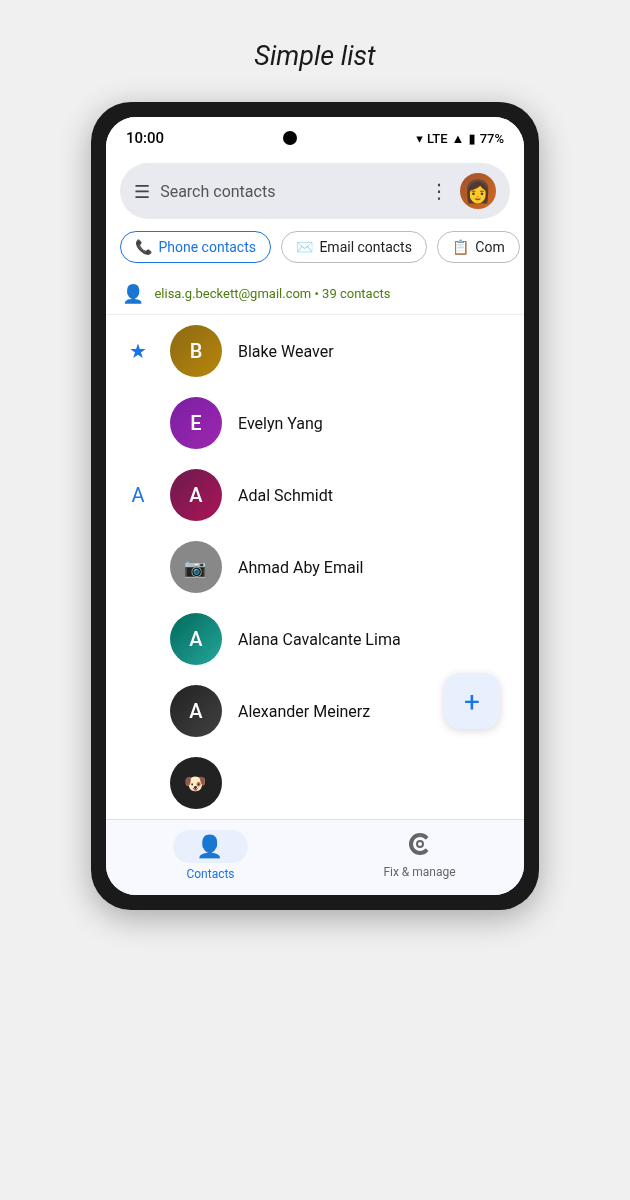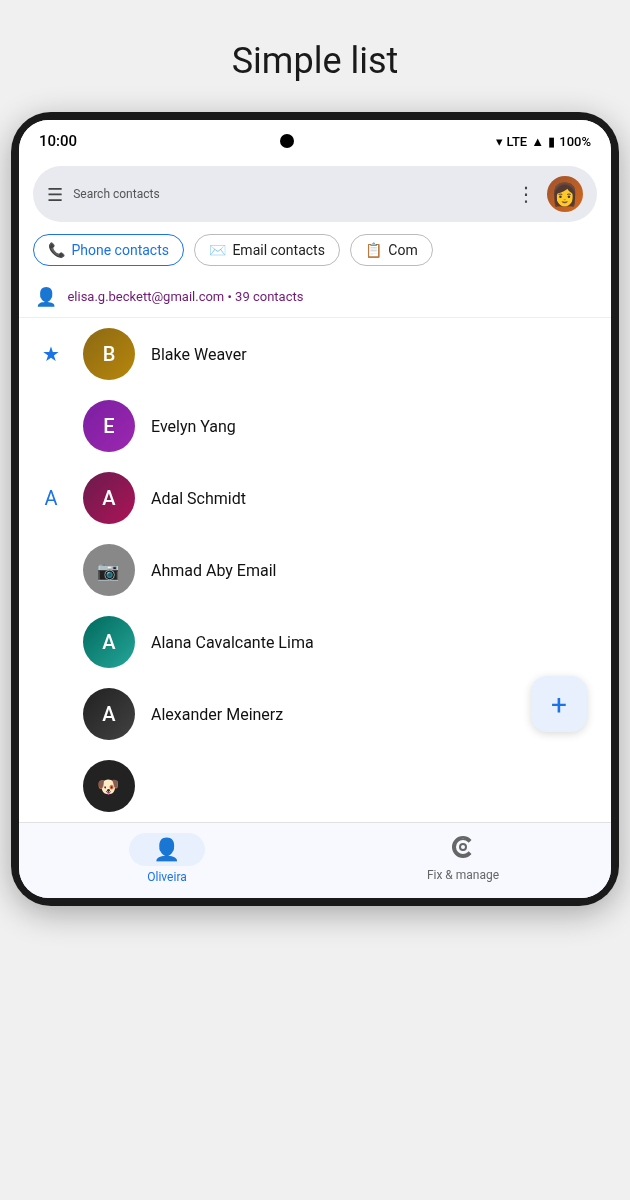--- a/index.html
+++ b/index.html
@@ -6,30 +6,31 @@
     body {
       background: #f0f0f0;
       font-family: 'Roboto', Arial, sans-serif;
       display: flex;
       flex-direction: column;
       align-items: center;
       min-height: 1200px;
       width: 630px;
     }
     .page-title {
-      font-size: 36px;
+      font-size: 27px;
       font-weight: 400;
       color: #1a1a1a;
       margin: 40px 0 30px;
+      font-style: italic;
     }
     .phone-frame {
-      width: 608px;
+      width: 448px;
       background: #1a1a1a;
       border-radius: 40px;
-      padding: 8px;
+      padding: 15px;
       box-shadow: 0 8px 32px rgba(0,0,0,0.3);
       position: relative;
     }
     .phone-screen {
       background: #ffffff;
       border-radius: 30px;
       overflow: hidden;
       position: relative;
     }
     
@@ -64,21 +65,21 @@
       margin: 8px 14px 12px;
       background: #e8eaf0;
       border-radius: 28px;
       display: flex;
       align-items: center;
       padding: 10px 14px;
       gap: 10px;
     }
     .search-placeholder {
       flex: 1;
-      font-size: 12px;
+      font-size: 16px;
       color: #555;
     }
     .hamburger-icon { font-size: 18px; color: #444; }
     .more-icon { font-size: 20px; color: #444; letter-spacing: 1px; }
     .avatar-circle {
       width: 36px;
       height: 36px;
       border-radius: 50%;
       background: linear-gradient(135deg, #a0522d, #d2691e);
       overflow: hidden;
@@ -111,21 +112,21 @@
     }
     
     .account-info {
       display: flex;
       align-items: center;
       gap: 10px;
       padding: 8px 16px 10px;
       border-bottom: 1px solid #eee;
     }
     .account-icon { font-size: 18px; color: #666; }
-    .account-text { font-size: 13px; color: #701a75; }
+    .account-text { font-size: 13px; color: #4d7c0f; }
     
     .contact-list { padding: 0; }
     .contact-row {
       display: flex;
       align-items: center;
       padding: 10px 16px;
       gap: 16px;
     }
     .contact-avatar {
       width: 52px;
@@ -215,21 +216,21 @@
   <div class="phone-screen">
 
     <div class="status-bar">
       <span class="status-time">10:00</span>
       <div class="status-camera"></div>
       <div class="status-icons">
         <span>▾</span>
         <span>LTE</span>
         <span>▲</span>
         <span>▮</span>
-        <span>100%</span>
+        <span>77%</span>
       </div>
     </div>
 
     <div class="search-bar">
       <span class="hamburger-icon">☰</span>
       <span class="search-placeholder">Search contacts</span>
       <span class="more-icon">⋮</span>
       <div class="avatar-circle">
         <span style="font-size:22px;">👩</span>
       </div>
@@ -308,21 +309,21 @@
         <span>+</span>
       </div>
 
     </div>
 
     <div class="bottom-nav">
       <div class="nav-item active">
         <div class="nav-active-bg">
           <span class="nav-icon">👤</span>
         </div>
-        <span class="nav-label">Oliveira</span>
+        <span class="nav-label">Contacts</span>
       </div>
       <div class="nav-item">
         <span class="nav-icon">
           <svg width="24" height="24" viewBox="0 0 24 24" fill="none" stroke="#666" stroke-width="2">
             <circle cx="12" cy="12" r="3"></circle>
             <path d="M19.07 4.93L17.66 6.34a8 8 0 1 0 0 11.32l1.41 1.41A10 10 0 1 1 19.07 4.93z"></path>
           </svg>
         </span>
         <span class="nav-label">Fix &amp; manage</span>
       </div>

